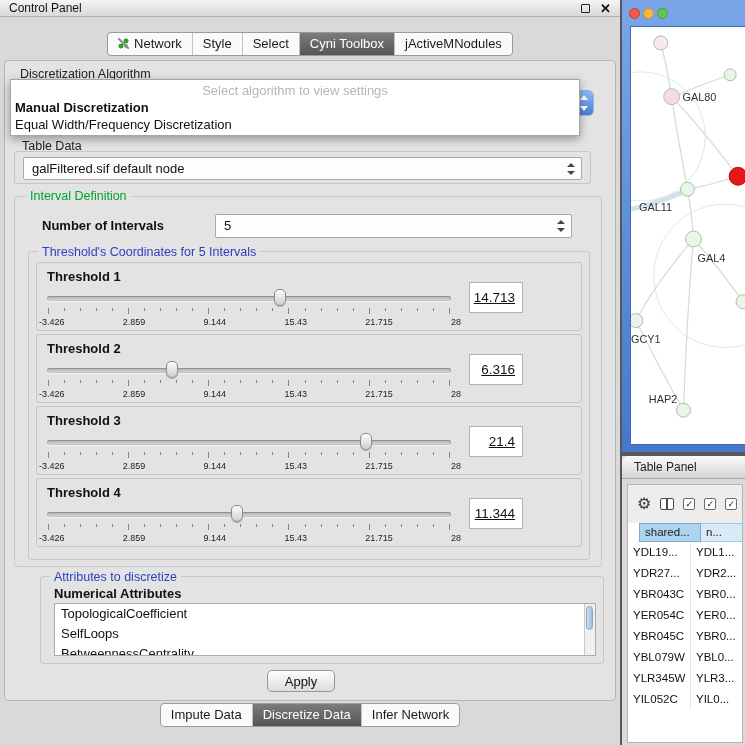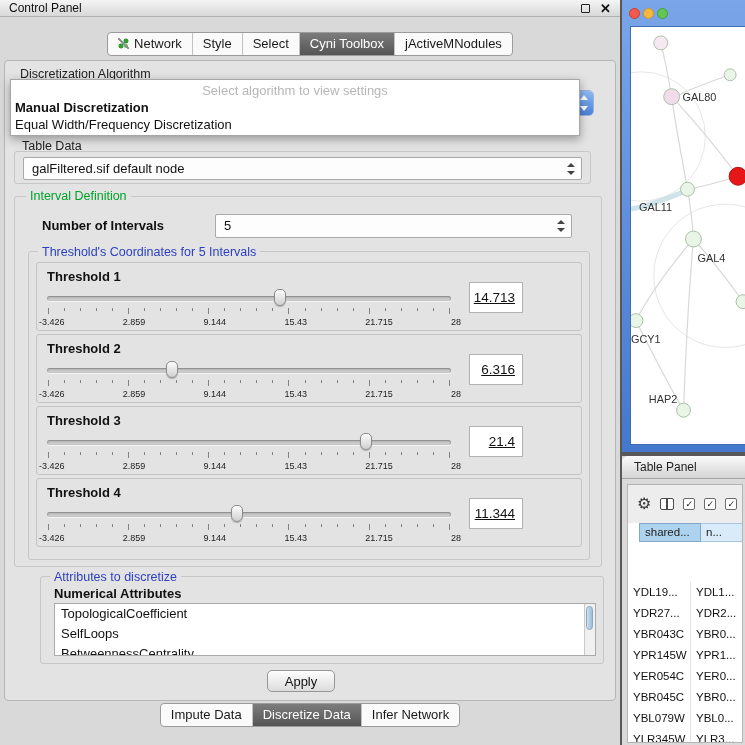--- a/index.html
+++ b/index.html
@@ -137,21 +137,21 @@
   .gear { font-size:16px; color:#3a3a3a; line-height:1; }
   .cols-ic { width:14px; height:12px; border:1px solid #4a4a4a; border-radius:2px; flex:0 0 auto;
     background:linear-gradient(90deg,#fff 45%,#4a4a4a 45%,#4a4a4a 55%,#fff 55%); }
   .chk { width:12px; height:12px; flex:0 0 auto; border:1px solid #6a6a6a; border-radius:2px;
     background:#fff; font-size:9px; line-height:11px; text-align:center; color:#222; }
   .tp-header { display:flex; height:19px; flex:0 0 auto; font-size:11.5px; color:#222;padding-left:11px; }
   .tp-header .h1 { width:62px; flex:0 0 auto; background:#aed3ef; border:1px solid #7fa8cc;
     padding:2px 0 0 5px; white-space:nowrap; overflow:hidden; }
   .tp-header .h2 { flex:1; background:#d9ebf8; border-top:1px solid #a9c6de;
     border-bottom:1px solid #a9c6de; padding:2px 0 0 5px; white-space:nowrap; overflow:hidden; }
-  .tp-rows { flex:1; background:#fff; overflow:hidden;margin-top:40px; }
+  .tp-rows { flex:1; background:#fff; overflow:hidden; }
   .tp-row { display:flex; height:21px; line-height:21px; font-size:11.5px; color:#111; }
   .tp-row .c1 { width:62px; flex:0 0 auto; padding-left:5px; white-space:nowrap; overflow:hidden; }
   .tp-row .c2 { flex:1; padding-left:5px; border-left:1px solid #e4e4e4;
     white-space:nowrap; overflow:hidden; }
 </style>
 </head>
 <body>
 
 <div class="screen">
 
@@ -496,24 +496,20 @@
           </div>
           <div class="tp-row">
             <span class="c1">YDR27...</span>
             <span class="c2">YDR2...</span>
           </div>
           <div class="tp-row">
             <span class="c1">YBR043C</span>
             <span class="c2">YBR0...</span>
           </div>
           <div class="tp-row">
-            <span class="c1">YPR145W</span>
-            <span class="c2">YPR1...</span>
-          </div>
-          <div class="tp-row">
             <span class="c1">YER054C</span>
             <span class="c2">YER0...</span>
           </div>
           <div class="tp-row">
             <span class="c1">YBR045C</span>
             <span class="c2">YBR0...</span>
           </div>
           <div class="tp-row">
             <span class="c1">YBL079W</span>
             <span class="c2">YBL0...</span>

